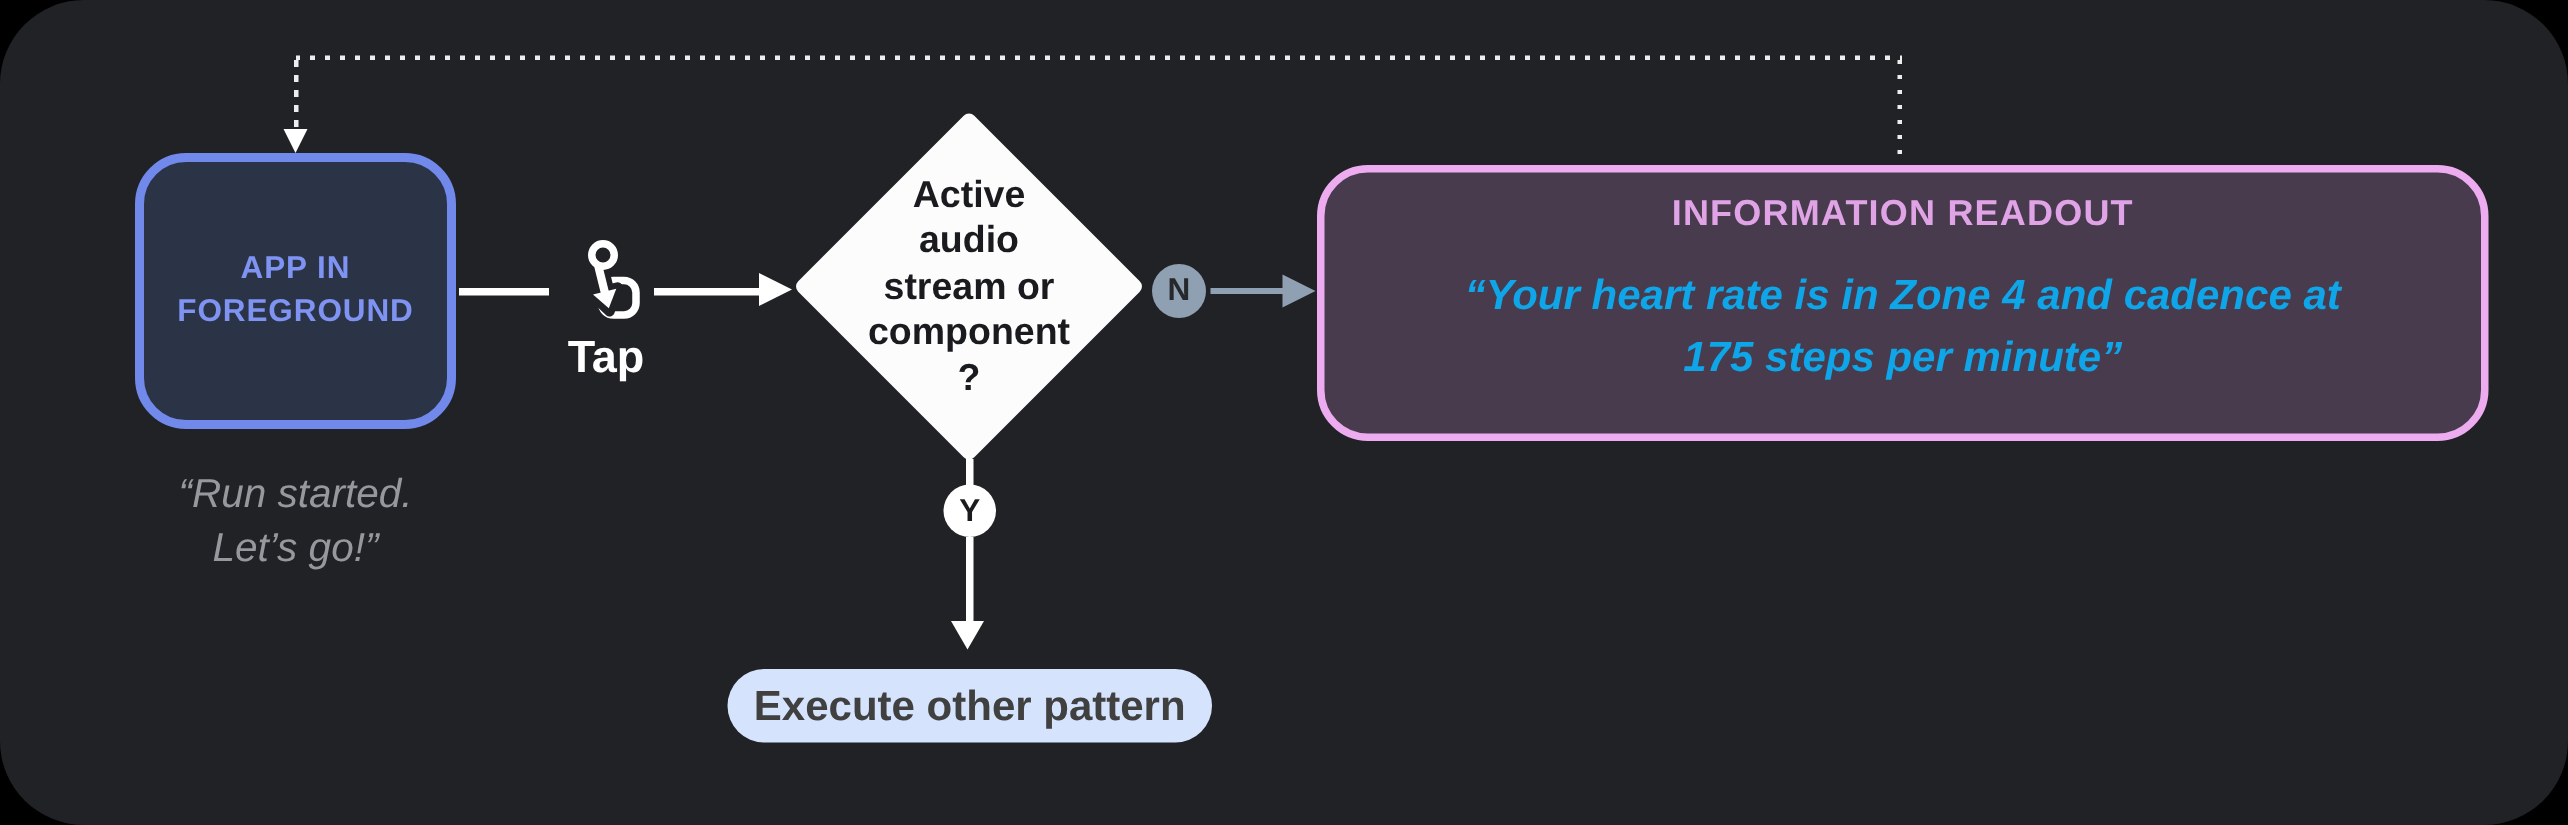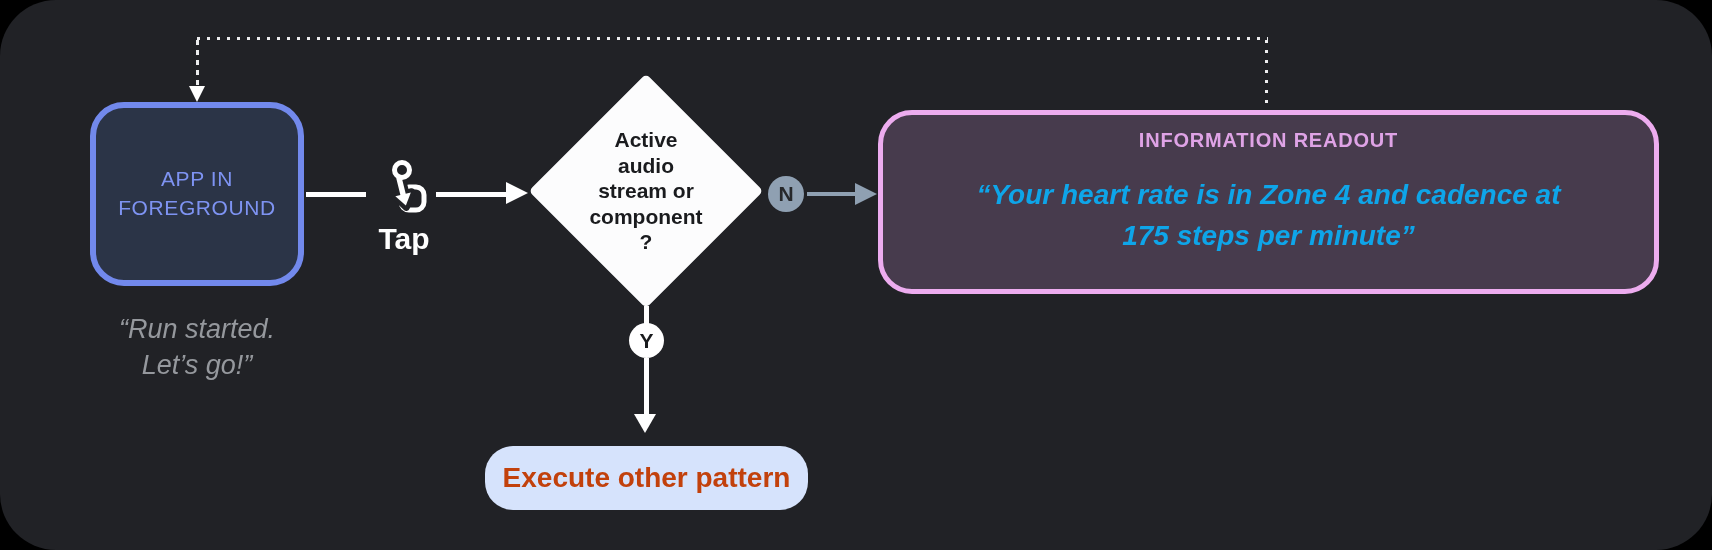--- a/index.html
+++ b/index.html
@@ -15,21 +15,21 @@
   .dash-v-left{position:absolute;left:196px;top:40px;width:3px;height:46px;
          background:repeating-linear-gradient(180deg,#ededee 0 5px,transparent 5px 10px);}
   .loop-head{position:absolute;left:189px;top:86px;width:0;height:0;
          border-left:8px solid transparent;border-right:8px solid transparent;
          border-top:16px solid #fff;}
 
   
   .app-box{position:absolute;left:90px;top:102px;width:214px;height:184px;
          box-sizing:border-box;background:#2B3447;border:6px solid #7289EC;border-radius:34px;
          display:flex;align-items:center;justify-content:center;text-align:center;
-         color:#7E93F2;font-weight:normal;font-size:21px;line-height:1.38;
+         color:#7E93F2;font-weight:bold;font-size:21px;line-height:1.38;
          letter-spacing:.6px;white-space:pre-line;}
   .app-caption{position:absolute;left:60px;top:312px;width:274px;text-align:center;
          color:#95989D;font-style:italic;font-size:27px;line-height:1.32;white-space:pre-line;}
 
   
   .conn{position:absolute;background:#fff;}
   .conn1{left:306px;top:192px;width:60px;height:5px;}
   .conn2{left:436px;top:192px;width:72px;height:5px;}
   .conn2-head{position:absolute;left:506px;top:182px;width:0;height:0;
          border-top:11px solid transparent;border-bottom:11px solid transparent;
@@ -47,42 +47,42 @@
   
   .tap-icon{position:absolute;left:380px;top:160px;}
   .tap-label{position:absolute;left:372px;top:222px;width:64px;text-align:center;
          color:#fff;font-weight:bold;font-size:30px;}
 
   
   .diamond{position:absolute;left:563px;top:108px;width:166px;height:166px;
          background:#FCFCFD;transform:rotate(45deg);border-radius:5px;}
   .diamond-text{position:absolute;left:546px;top:101px;width:200px;height:180px;
          display:flex;align-items:center;justify-content:center;text-align:center;
-         color:#1A1B1E;font-weight:bold;font-size:21px;line-height:1.22;white-space:pre-line;}
+         color:#1A1B1E;font-weight:bold;font-size:25px;line-height:1.22;white-space:pre-line;}
 
   
   .badge{position:absolute;border-radius:50%;display:flex;align-items:center;
          justify-content:center;font-weight:bold;font-size:21px;}
   .badge-n{left:768px;top:176px;width:36px;height:36px;background:#8FA0B2;color:#26282B;}
   .badge-y{left:629px;top:323px;width:35px;height:35px;background:#fff;color:#1A1B1E;}
 
   
   .info-box{position:absolute;left:878px;top:110px;width:781px;height:184px;
          box-sizing:border-box;background:#473B4D;border:5px solid #EDACEF;border-radius:34px;
          display:flex;flex-direction:column;align-items:center;}
-  .info-title{margin-top:14px;color:#DFA3E6;font-weight:bold;font-size:20px;
+  .info-title{margin-top:14px;color:#DFA3E6;font-weight:bold;font-size:24px;
          letter-spacing:.8px;text-align:center;}
   .info-body{flex:1;display:flex;align-items:center;justify-content:center;text-align:center;
          color:#0ea5e9;font-weight:bold;font-style:italic;font-size:28px;line-height:1.45;
          white-space:pre-line;padding-bottom:10px;}
 
   
-  .pill{position:absolute;left:485px;top:446px;width:323px;height:64px;background:#D6E3FC;
+  .pill{position:absolute;left:485px;top:446px;width:323px;height:49px;background:#D6E3FC;
          border-radius:28px;display:flex;align-items:center;justify-content:center;
-         color:#c2410c;font-weight:bold;font-size:28px;}
+         color:#404040;font-weight:bold;font-size:28px;}
 </style>
 </head>
 <body>
 
 <div class="stage">
   <div class="panel"></div>
 
   <div class="dot-h"></div>
   <div class="dot-v-right"></div>
   <div class="dash-v-left"></div>

